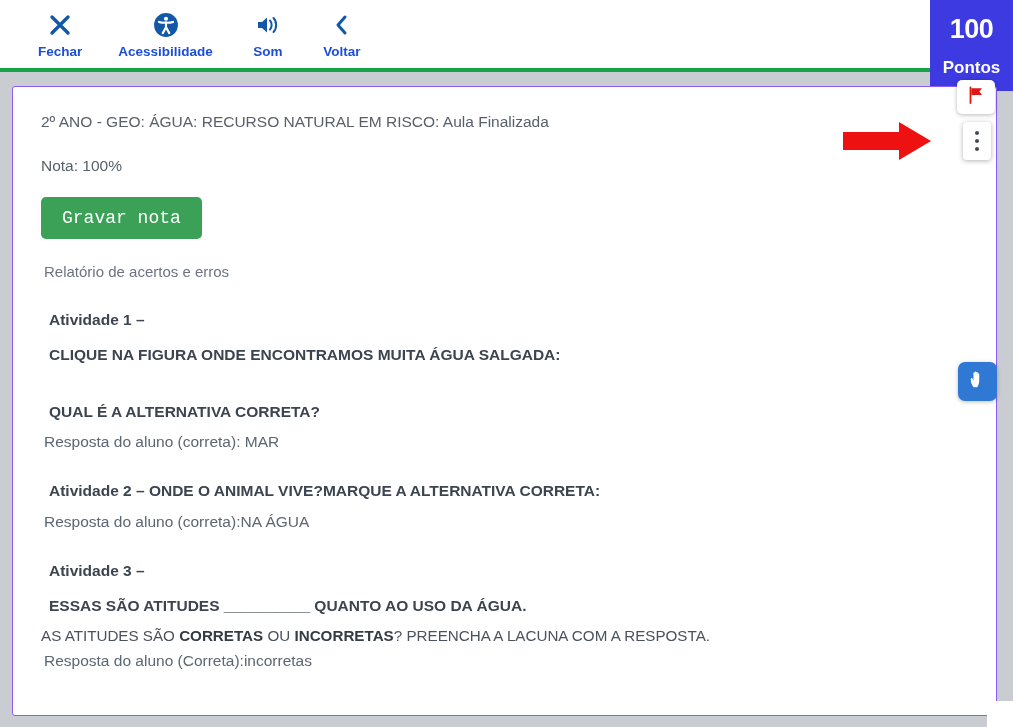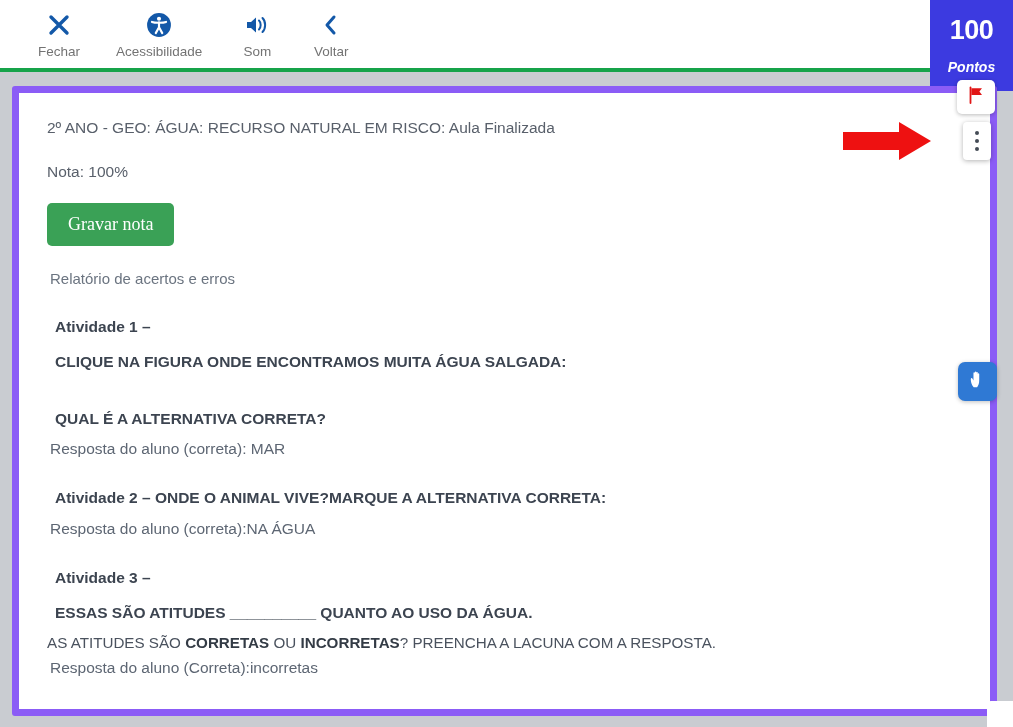--- a/index.html
+++ b/index.html
@@ -44,58 +44,58 @@
   }
   .tb-icon {
     height: 30px;
     display: flex;
     align-items: center;
     justify-content: center;
     color: #1358a8;
   }
   .tb-label {
     font-size: 13.5px;
-    font-weight: normal;
-    color: #737373;
+    font-weight: bold;
+    color: #1d4ed8;
     margin-top: 4px;
     white-space: nowrap;
   }
   .points-badge {
     position: absolute;
     top: 0; right: 0;
     width: 83px;
     height: 91px;
     background: #3c3ae0;
     color: #ffffff;
     display: flex;
     flex-direction: column;
     align-items: center;
     justify-content: center;
     line-height: 1;
   }
   .points-value { font-size: 27px; font-weight: bold; letter-spacing: -0.5px; }
-  .points-label { font-size: 14px; font-weight: bold; margin-top: 16px; font-style: italic; }
+  .points-label { font-size: 17px; font-weight: bold; margin-top: 16px; }
 
   .green-rule {
     position: absolute;
     top: 68px; left: 0;
     width: 930px;
     height: 4px;
     background: #16a34a;
   }
 
   
   .panel {
     position: absolute;
     top: 86px;
     left: 12px;
     width: 985px;
     height: 630px;
     background: #ffffff;
-    border: 7px solid #8b5cf6;
+    border: 1px solid #8b5cf6;
     border-radius: 3px;
     overflow: hidden;
   }
   .panel-inner {
     padding: 26px 28px 10px 28px;
     color: #5a6672;
     font-size: 15.5px;
   }
   .lesson-title {
     color: #59606b;
@@ -109,21 +109,21 @@
   }
   .record-btn {
     display: inline-block;
     background: #3aa156;
     color: #ffffff;
     border: none;
     border-radius: 5px;
     font-size: 18px;
     padding: 11px 21px;
     cursor: pointer;
-    font-family: Liberation Serif, serif;
+    font-family: Liberation Mono, monospace;
   }
   .report-label {
     color: #6b7480;
     font-size: 15px;
     margin: 24px 0 0 3px;
   }
   .q-block { margin-top: 26px; }
   .q-head {
     color: #3c4450;
     font-weight: bold;

